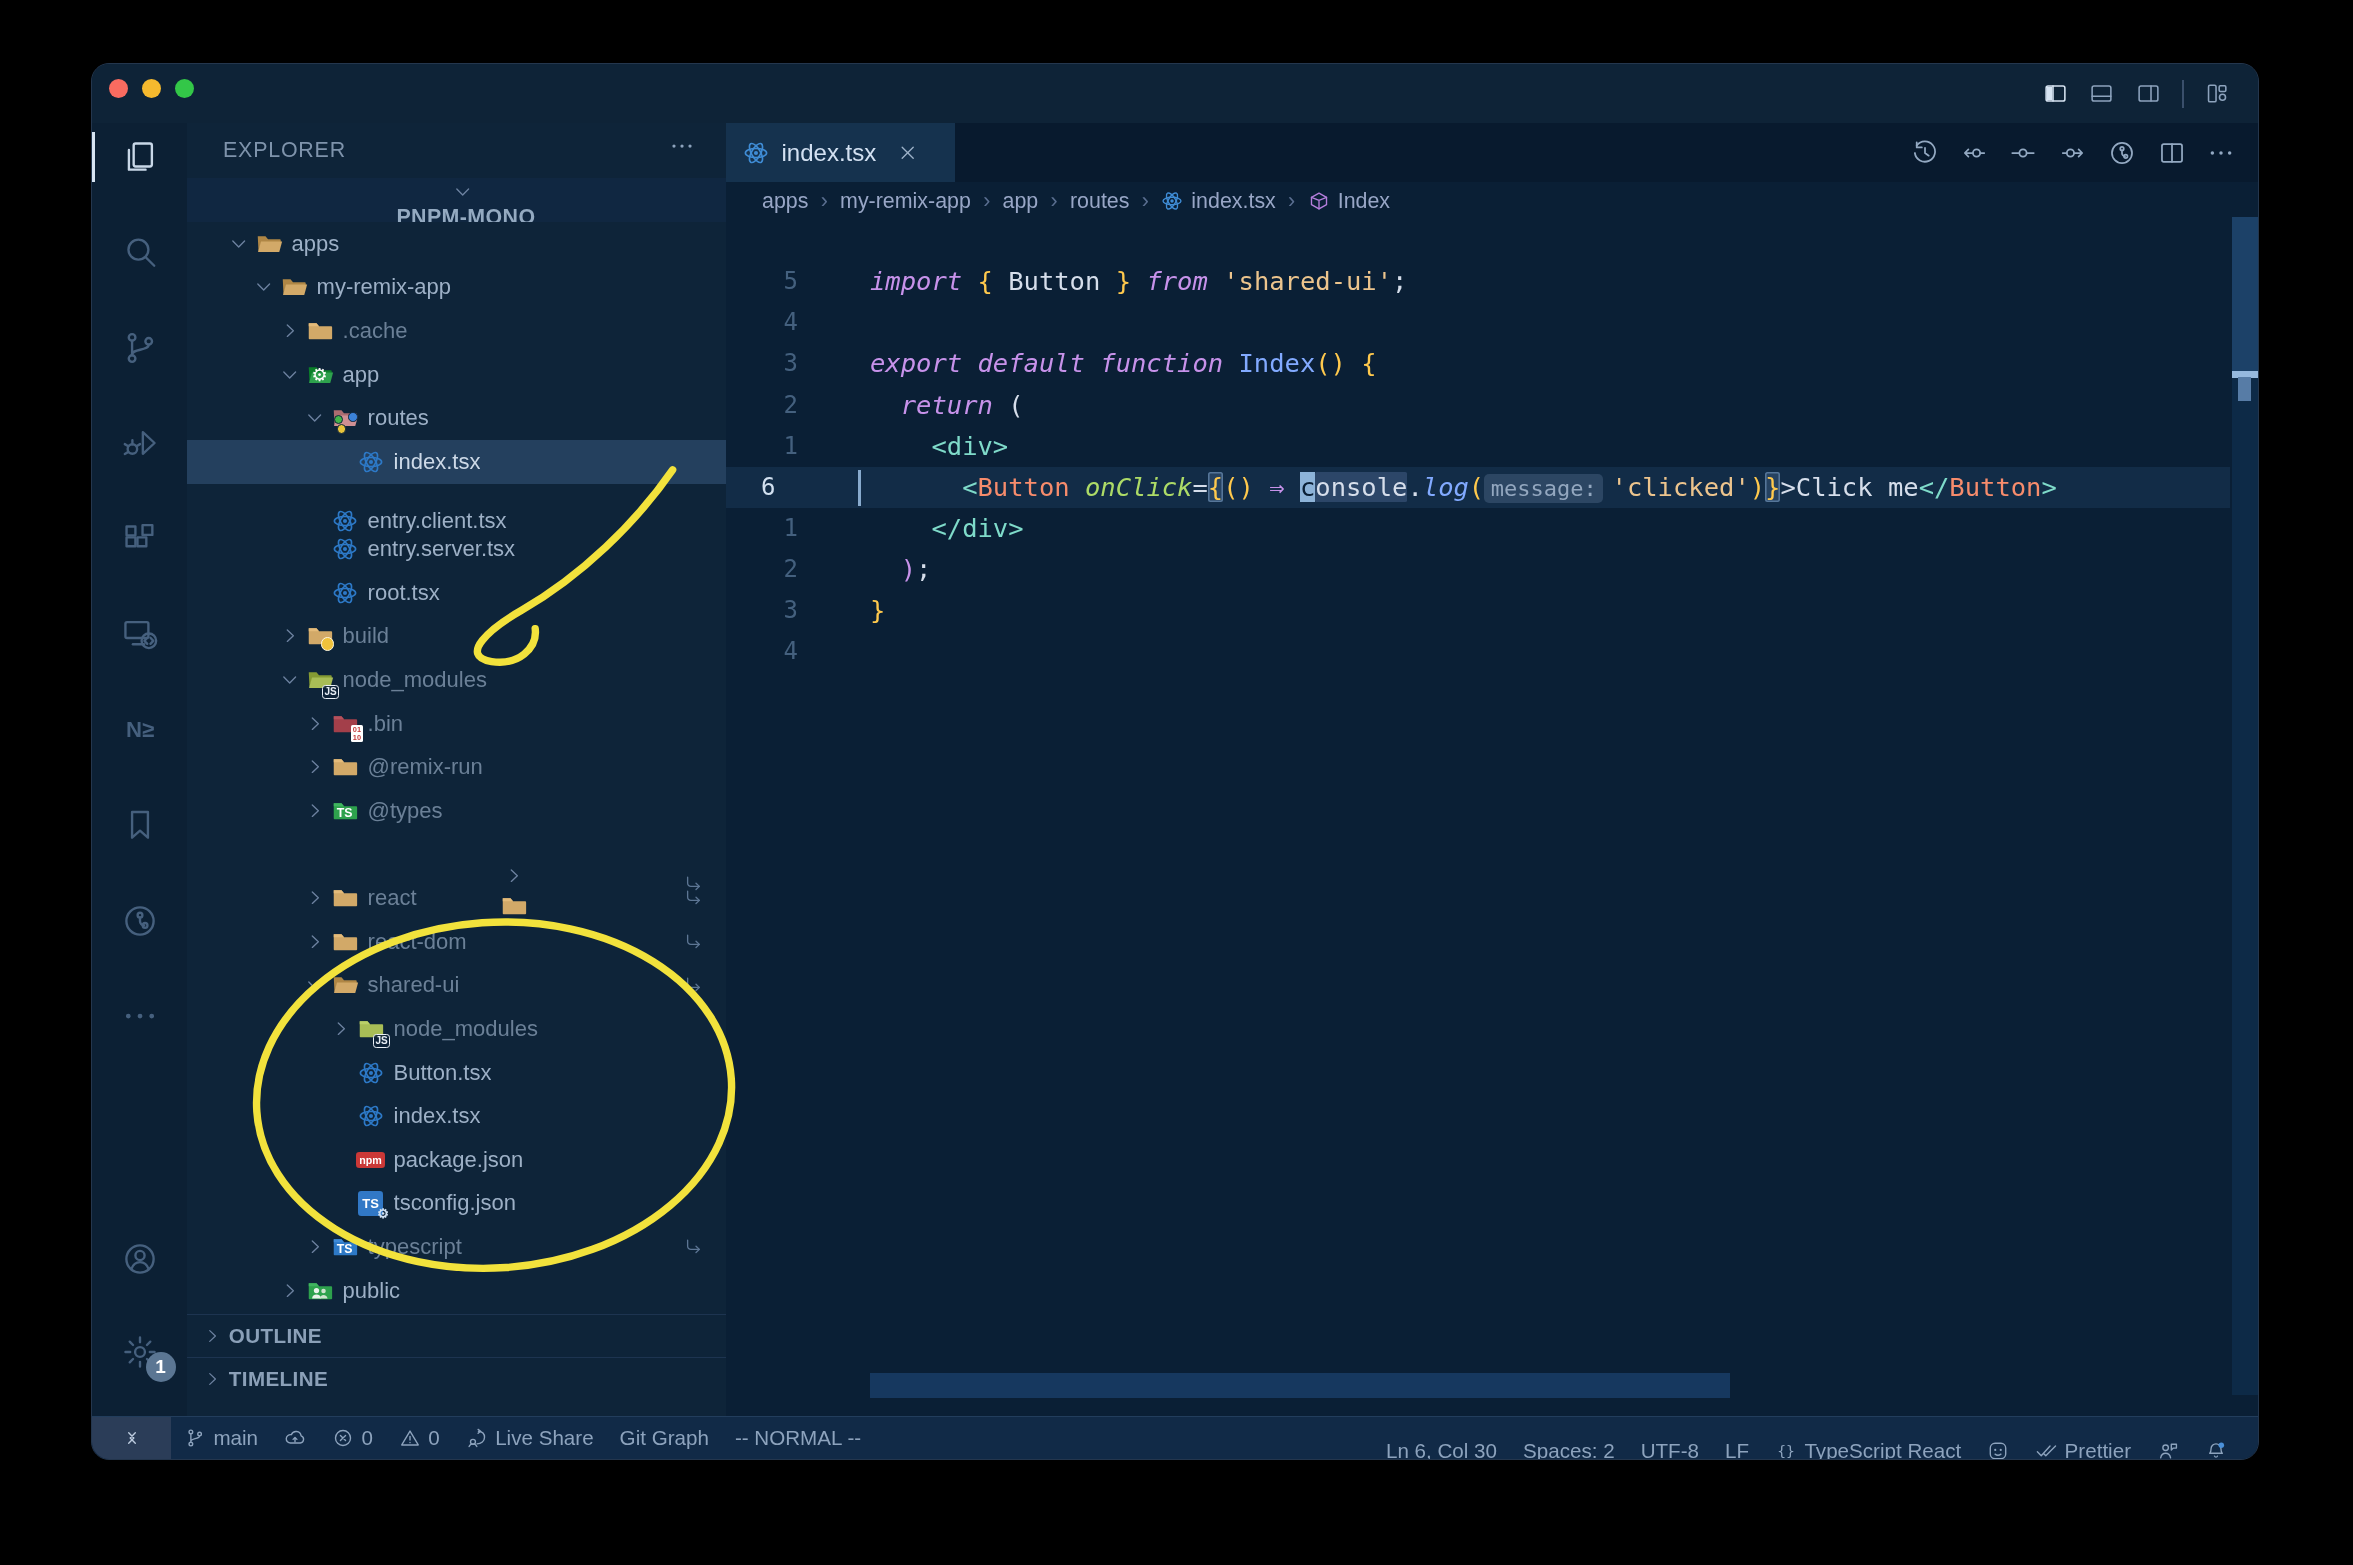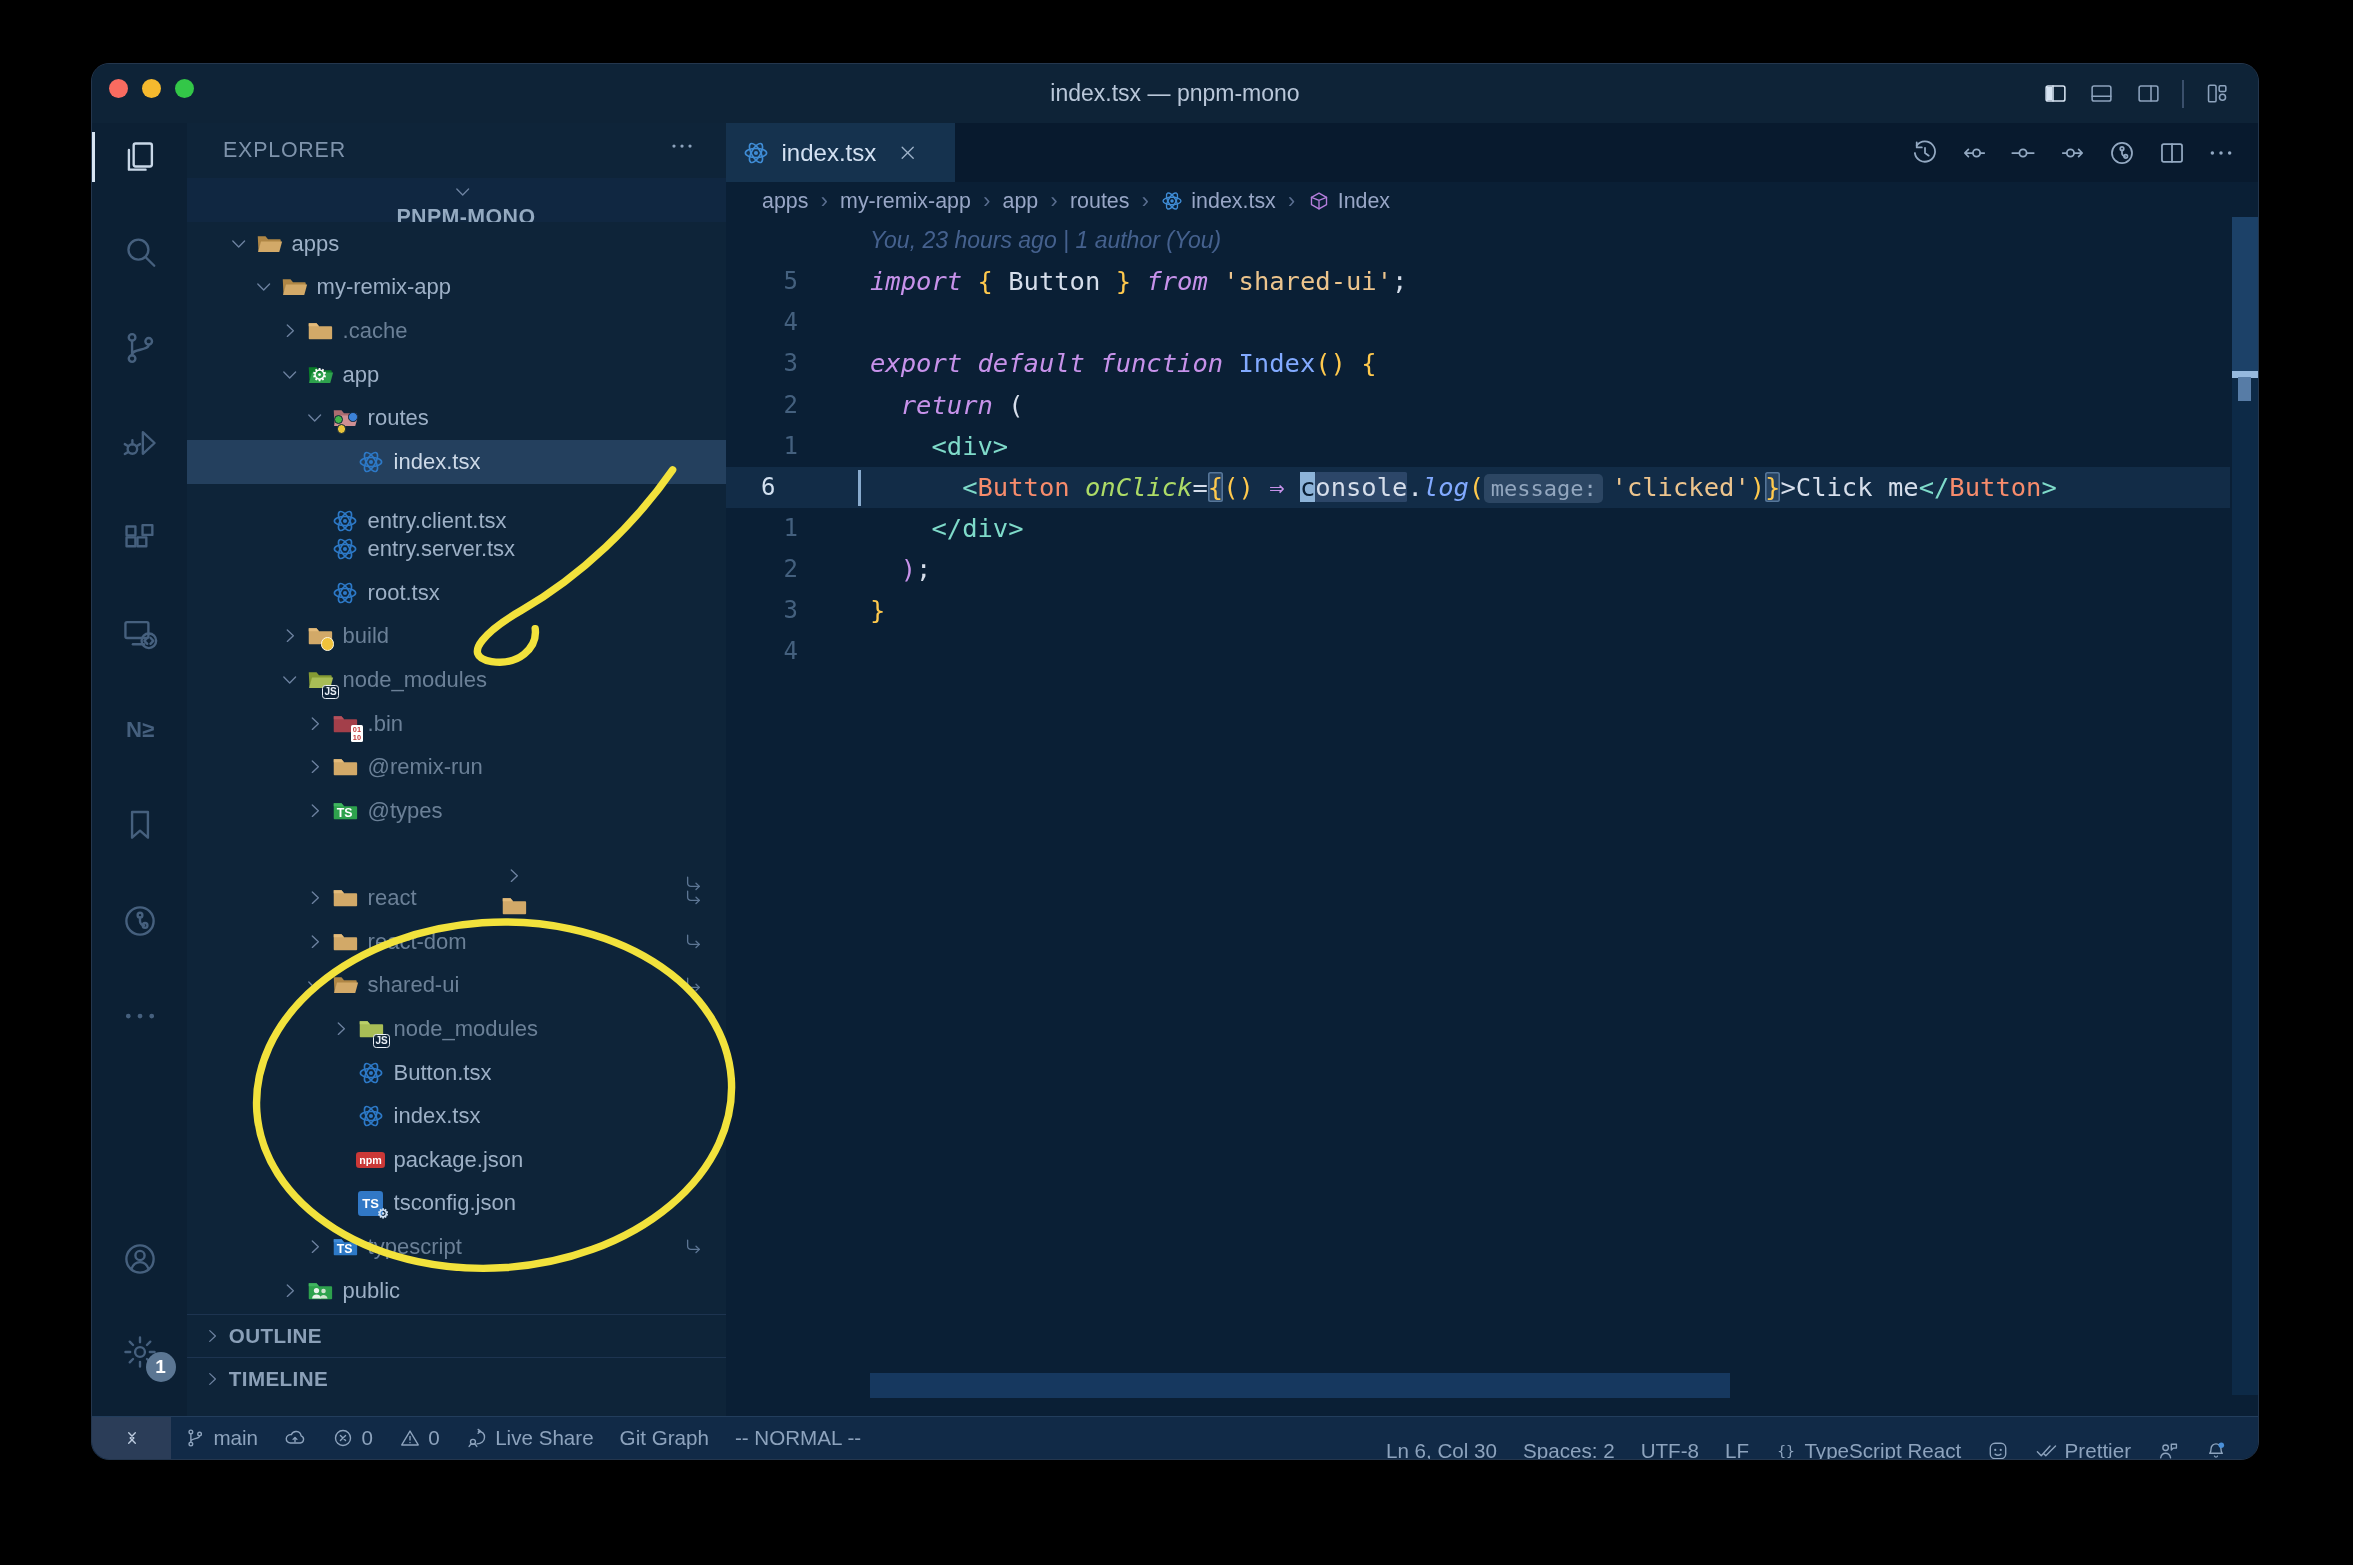--- a/index.html
+++ b/index.html
@@ -106,21 +106,20 @@
 </head>
 <body>
 
 <div class="window">
   <div class="titlebar">
     <div class="traffic">
         <span class="tl" style="background: rgb(249, 107, 96);"></span>
         <span class="tl" style="background: rgb(245, 185, 46);"></span>
         <span class="tl" style="background: rgb(51, 199, 72);"></span>
       </div>
-    <div class="win-title">index.tsx — pnpm-mono</div>
     <div class="tb-icons">
         <span class="tbi" style="color: rgb(215, 228, 242);">
           <svg width="25" height="25" viewBox="0 0 24 24" fill="none" stroke="currentColor" stroke-width="1.5" stroke-linecap="round" stroke-linejoin="round">
             <rect x="3" y="4.8" width="18" height="14.4" rx="1.8"></rect>
             <path d="M9.6 4.8v14.4"></path>
             <path d="M3.8 5.6h5v12.8h-5z" fill="currentColor" stroke="none"></path>
           </svg>
         </span>
         <span class="tbi">
           <svg width="25" height="25" viewBox="0 0 24 24" fill="none" stroke="currentColor" stroke-width="1.5" stroke-linecap="round" stroke-linejoin="round">
@@ -742,21 +741,20 @@
           <span style="color:#b57edc;display:flex">
             <svg width="22" height="22" viewBox="0 0 24 24" fill="none" stroke="currentColor" stroke-width="1.5" stroke-linecap="round" stroke-linejoin="round">
               <path d="M12 3.4 20.2 8v8L12 20.6 3.8 16V8z"></path>
               <path d="M12 11.2v9.4M3.8 8l8.2 3.2L20.2 8"></path>
             </svg>
           </span>
           <span>Index</span>
         </span>
       </div>
     <div class="code" id="code">
-        <div class="cline" style="top: 0px;"><span class="blame">You, 23 hours ago | 1 author (You)</span></div>
         <div class="cline" style="top: 41px;"><span class="gut">5</span><span class="ctext"><span class="tok k">import</span><span class="tok t"> </span><span class="tok y">{</span><span class="tok t"> Button </span><span class="tok y">}</span><span class="tok t"> </span><span class="tok k">from</span><span class="tok t"> </span><span class="tok s">'shared-ui'</span><span class="tok t">;</span></span></div>
         <div class="cline" style="top: 82px;"><span class="gut">4</span><span class="ctext"></span></div>
         <div class="cline" style="top: 123px;"><span class="gut">3</span><span class="ctext"><span class="tok k">export</span><span class="tok t"> </span><span class="tok k">default</span><span class="tok t"> </span><span class="tok k">function</span><span class="tok t"> </span><span class="tok nb">Index</span><span class="tok y">()</span><span class="tok t"> </span><span class="tok y">{</span></span></div>
         <div class="cline" style="top: 165px;"><span class="gut">2</span><span class="ctext"><span class="tok t">  </span><span class="tok k">return</span><span class="tok t"> (</span></span></div>
         <div class="cline" style="top: 206px;"><span class="gut">1</span><span class="ctext"><span class="tok t">    </span><span class="tok tl">&lt;div&gt;</span></span></div>
         <div class="cline cur" style="top: 247px;"><span class="gutcur">6</span><span class="cg"></span><span class="ctext"><span class="tok t">      </span><span class="tok tl">&lt;</span><span class="tok tg">Button</span><span class="tok t"> </span><span class="tok at">onClick</span><span class="tok t">=</span><span class="tok y bm">{</span><span class="tok y">()</span><span class="tok t"> </span><span class="tok ar">⇒</span><span class="tok t"> </span><span class="tok cb">c</span><span class="tok t whl">onsole</span><span class="tok t">.</span><span class="tok fb">log</span><span class="tok y">(</span><span class="tok inl">message:</span><span class="tok s">'clicked'</span><span class="tok y">)</span><span class="tok y bm">}</span><span class="tok t">&gt;</span><span class="tok t">Click me</span><span class="tok tl">&lt;/</span><span class="tok tg">Button</span><span class="tok tl">&gt;</span></span></div>
         <div class="cline" style="top: 288px;"><span class="gut">1</span><span class="ctext"><span class="tok t">    </span><span class="tok tl">&lt;/div&gt;</span></span></div>
         <div class="cline" style="top: 329px;"><span class="gut">2</span><span class="ctext"><span class="tok t">  </span><span class="tok pp">)</span><span class="tok t">;</span></span></div>
         <div class="cline" style="top: 370px;"><span class="gut">3</span><span class="ctext"><span class="tok y">}</span></span></div>
         <div class="cline" style="top: 411px;"><span class="gut">4</span><span class="ctext"></span></div>

